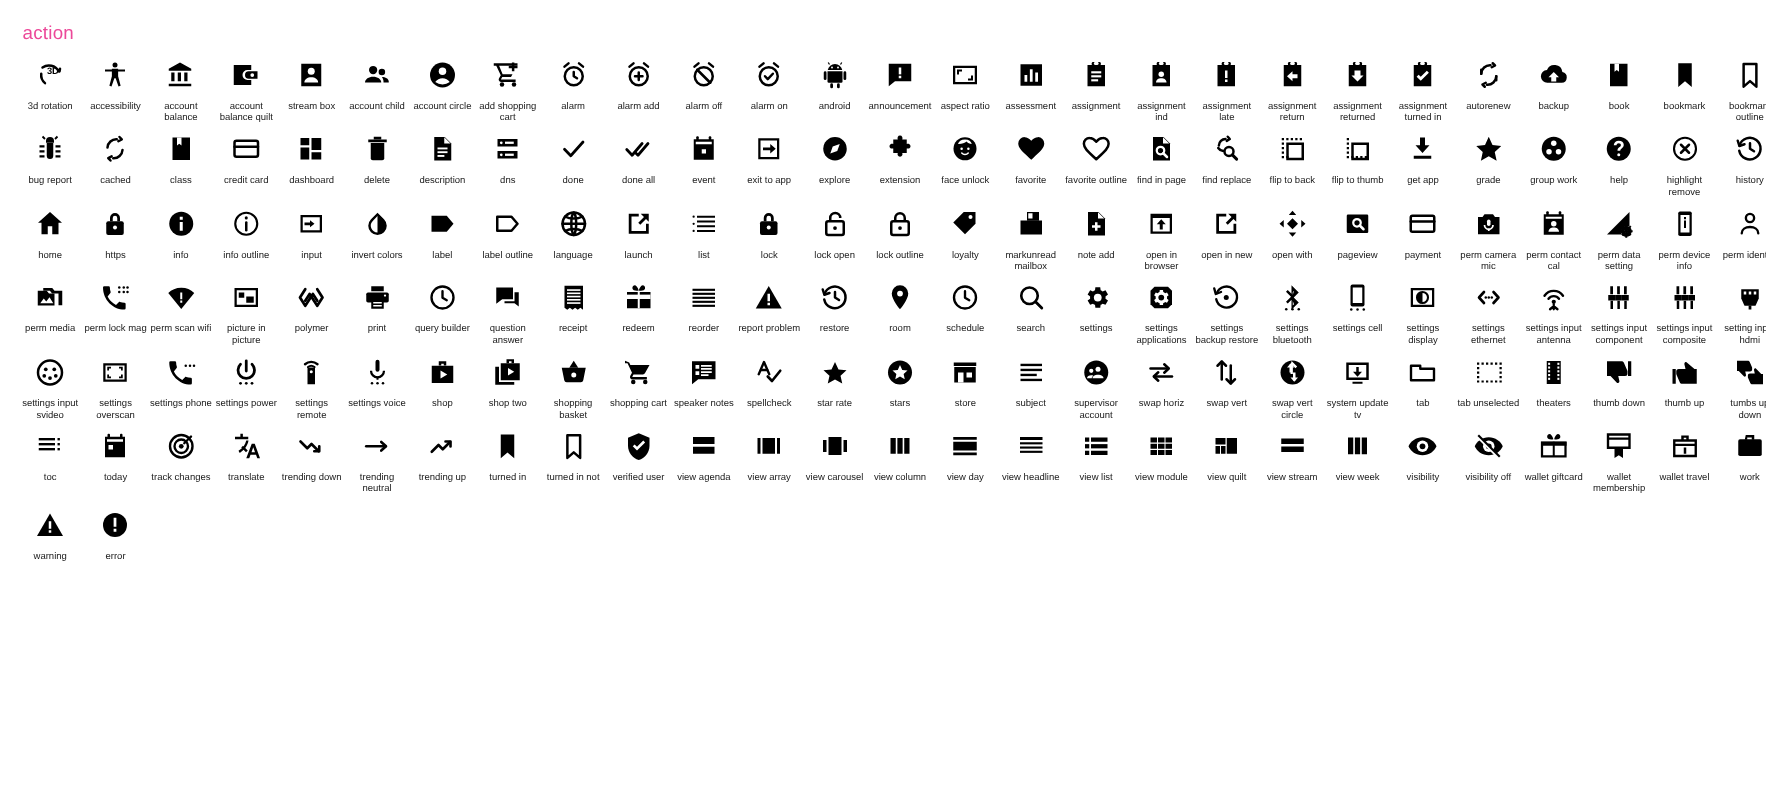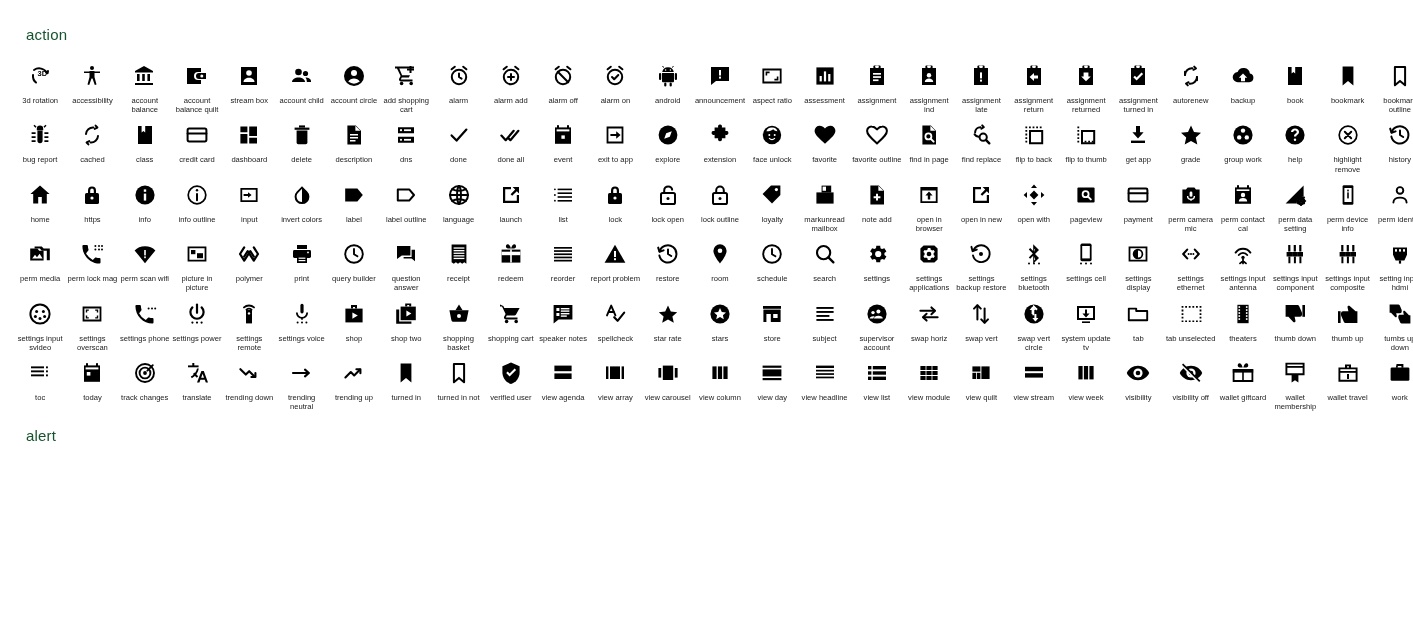--- a/index.html
+++ b/index.html
@@ -7,23 +7,23 @@
     margin: 0; padding: 0;
     width: 1413px; height: 639px;
     background: #ffffff;
     font-family: "Liberation Sans", sans-serif;
     overflow: hidden;
   }
   .page { position: relative; width: 1413px; height: 639px; padding: 0; }
 
   .section-title {
     font-size: 15px;
-    color: #14532d;
+    color: #ec4899;
     font-weight: 400;
-    margin: 8px;
+    margin: 0;
     padding: 0 8px 0 18px;
     letter-spacing: .2px;
   }
   #section-action .section-title { padding-top: 18px; }
   #section-alert  .section-title { padding-top: 8px; }
 
   .icon-grid {
     display: grid;
     grid-template-columns: repeat(27, 52.3px);
     padding-left: 14px;
@@ -1737,16 +1737,37 @@
               <rect x="2.6" y="6.4" width="18.8" height="13.4" rx="1.4"></rect>
               <path d="M8.6 3h6.8v3.8h-2V5H9.8v1.8h-2z"></path>
             </svg>
           </div>
           <div class="icon-label">work</div>
         </div>
       </div>
   </div>
 
   <div id="section-alert">
-    <div class="section-title">alert</div>
+    <div class="icon-grid alert-grid" id="grid-alert">
+        <div class="icon-cell">
+          <div class="glyph">
+            <svg width="24" height="24" viewBox="0 0 24 24" fill="currentColor">
+              <path d="M12 2.8 22.4 20.8H1.6z"></path>
+              <rect x="11" y="9" width="2" height="6" fill="#fff"></rect>
+              <rect x="11" y="16.2" width="2" height="2" fill="#fff"></rect>
+            </svg>
+          </div>
+          <div class="icon-label">warning</div>
+        </div>
+        <div class="icon-cell">
+          <div class="glyph">
+            <svg width="24" height="24" viewBox="0 0 24 24" fill="currentColor">
+              <circle cx="12" cy="12" r="9.6"></circle>
+              <rect x="10.9" y="6.2" width="2.2" height="7.2" fill="#fff"></rect>
+              <rect x="10.9" y="15" width="2.2" height="2.4" fill="#fff"></rect>
+            </svg>
+          </div>
+          <div class="icon-label">error</div>
+        </div>
+      </div>
   </div>
 
 </div>
 
 </body></html>

